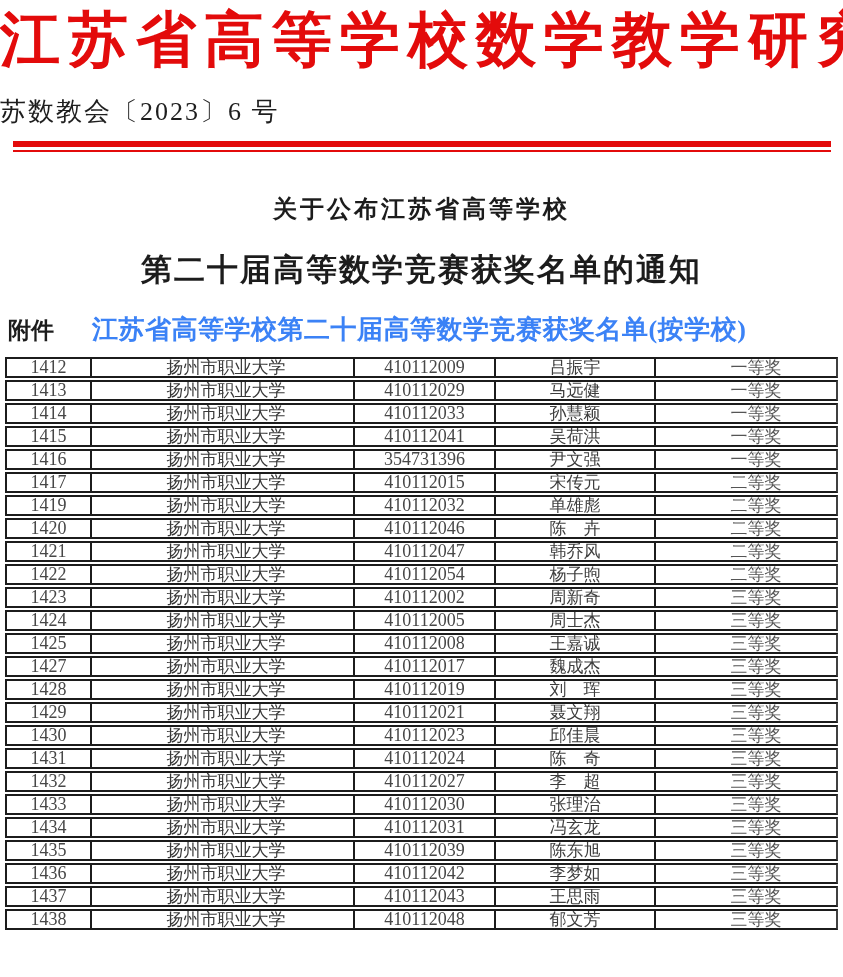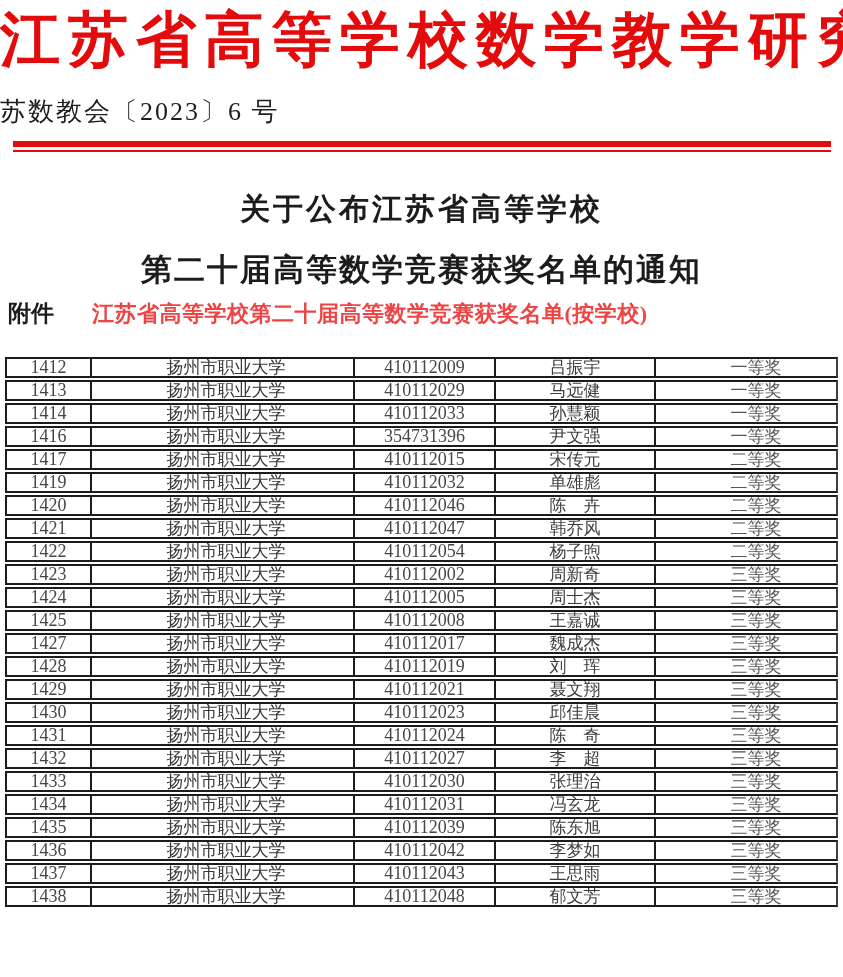--- a/index.html
+++ b/index.html
@@ -57,59 +57,59 @@
   .red-rule .thin {
     height: 2px;
     background: var(--accent-red, #e30b0b);
   }
   .notice-line1 {
     position: absolute;
     top: 190px;
     left: 0;
     width: 100%;
     text-align: center;
-    font-size: 30px;
+    font-size: 24px;
     line-height: 38px;
     font-weight: 700;
     letter-spacing: 3px;
     color: #1c1c1c;
   }
   .notice-line2 {
     position: absolute;
     top: 250px;
     left: 0;
     width: 100%;
     text-align: center;
     font-size: 31px;
     line-height: 40px;
     font-weight: 700;
     letter-spacing: 2px;
     color: #1c1c1c;
   }
   .attachment-row {
     position: absolute;
-    top: 298px;
+    top: 314px;
     left: 8px;
     display: flex;
     align-items: baseline;
     white-space: nowrap;
   }
   .attachment-label {
     font-size: 23px;
     line-height: 30px;
     font-weight: 600;
     color: #1c1c1c;
   }
   .attachment-title {
     margin-left: 38px;
-    font-size: 22px;
+    font-size: 26px;
     line-height: 32px;
     font-weight: 700;
     letter-spacing: 0.5px;
-    color: #ef4444;
+    color: #3b82f6;
   }
   .awards-table {
     position: absolute;
     top: 355px;
     left: 5px;
     width: 833px;
     border-collapse: separate;
     border-spacing: 0 2px;
     table-layout: fixed;
   }
@@ -201,20 +201,27 @@
           <td class="c4">一等奖</td>
         </tr>
         <tr>
           <td class="c0">1414</td>
           <td class="c1">扬州市职业大学</td>
           <td class="c2">410112033</td>
           <td class="c3">孙慧颖</td>
           <td class="c4">一等奖</td>
         </tr>
         <tr>
+          <td class="c0">1415</td>
+          <td class="c1">扬州市职业大学</td>
+          <td class="c2">410112041</td>
+          <td class="c3">吴荷洪</td>
+          <td class="c4">一等奖</td>
+        </tr>
+        <tr>
           <td class="c0">1416</td>
           <td class="c1">扬州市职业大学</td>
           <td class="c2">354731396</td>
           <td class="c3">尹文强</td>
           <td class="c4">一等奖</td>
         </tr>
         <tr>
           <td class="c0">1417</td>
           <td class="c1">扬州市职业大学</td>
           <td class="c2">410112015</td>

